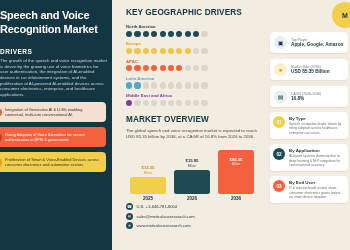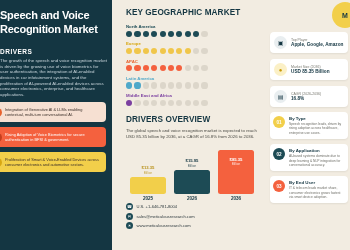--- a/index.html
+++ b/index.html
@@ -134,21 +134,21 @@
       <div class="driver-num">02</div>
       <div class="driver-text">Rising Adoption of Voice Biometrics for secure authentication in BFSI &amp; government.</div>
     </div>
     <div class="driver-card dc3">
       <div class="driver-num">03</div>
       <div class="driver-text">Proliferation of Smart &amp; Voice-Enabled Devices across consumer electronics and automotive sectors.</div>
     </div>
   </div>
 
   <div class="mid">
-    <div class="sec-title">KEY GEOGRAPHIC MARKET</div>
+    <div class="sec-title">KEY GEOGRAPHIC DRIVERS</div>
 
     <div class="geo-block">
       <div class="geo-row">
         <div class="geo-label" style="color:#1d4b55">North America</div>
         <div class="dots">
             <span class="dot" style="background: rgb(29, 75, 85);"></span>
             <span class="dot" style="background: rgb(29, 75, 85);"></span>
             <span class="dot" style="background: rgb(29, 75, 85);"></span>
             <span class="dot" style="background: rgb(29, 75, 85);"></span>
             <span class="dot" style="background: rgb(29, 75, 85);"></span>
@@ -215,21 +215,21 @@
             <span class="dot"></span>
             <span class="dot"></span>
             <span class="dot"></span>
             <span class="dot"></span>
             <span class="dot"></span>
           </div>
       </div>
     </div>
 
     <div class="mo-block">
-      <div class="sec-title">DRIVERS OVERVIEW</div>
+      <div class="sec-title">MARKET OVERVIEW</div>
       <div class="mo-body">The global speech and voice recognition market is expected to reach USD 85.35 billion by 2036, at a CAGR of 16.8% from 2026 to 2036.</div>
 
       <div class="chart">
         <div class="bar-wrap">
           <div class="bar-val" style="color:#b8911a">
             <span>$13.35</span>
             <span class="unit">Billion</span>
           </div>
           <div class="bar" style="height:17px;background:#f2cf4a"></div>
           <div class="bar-year">2025</div>

